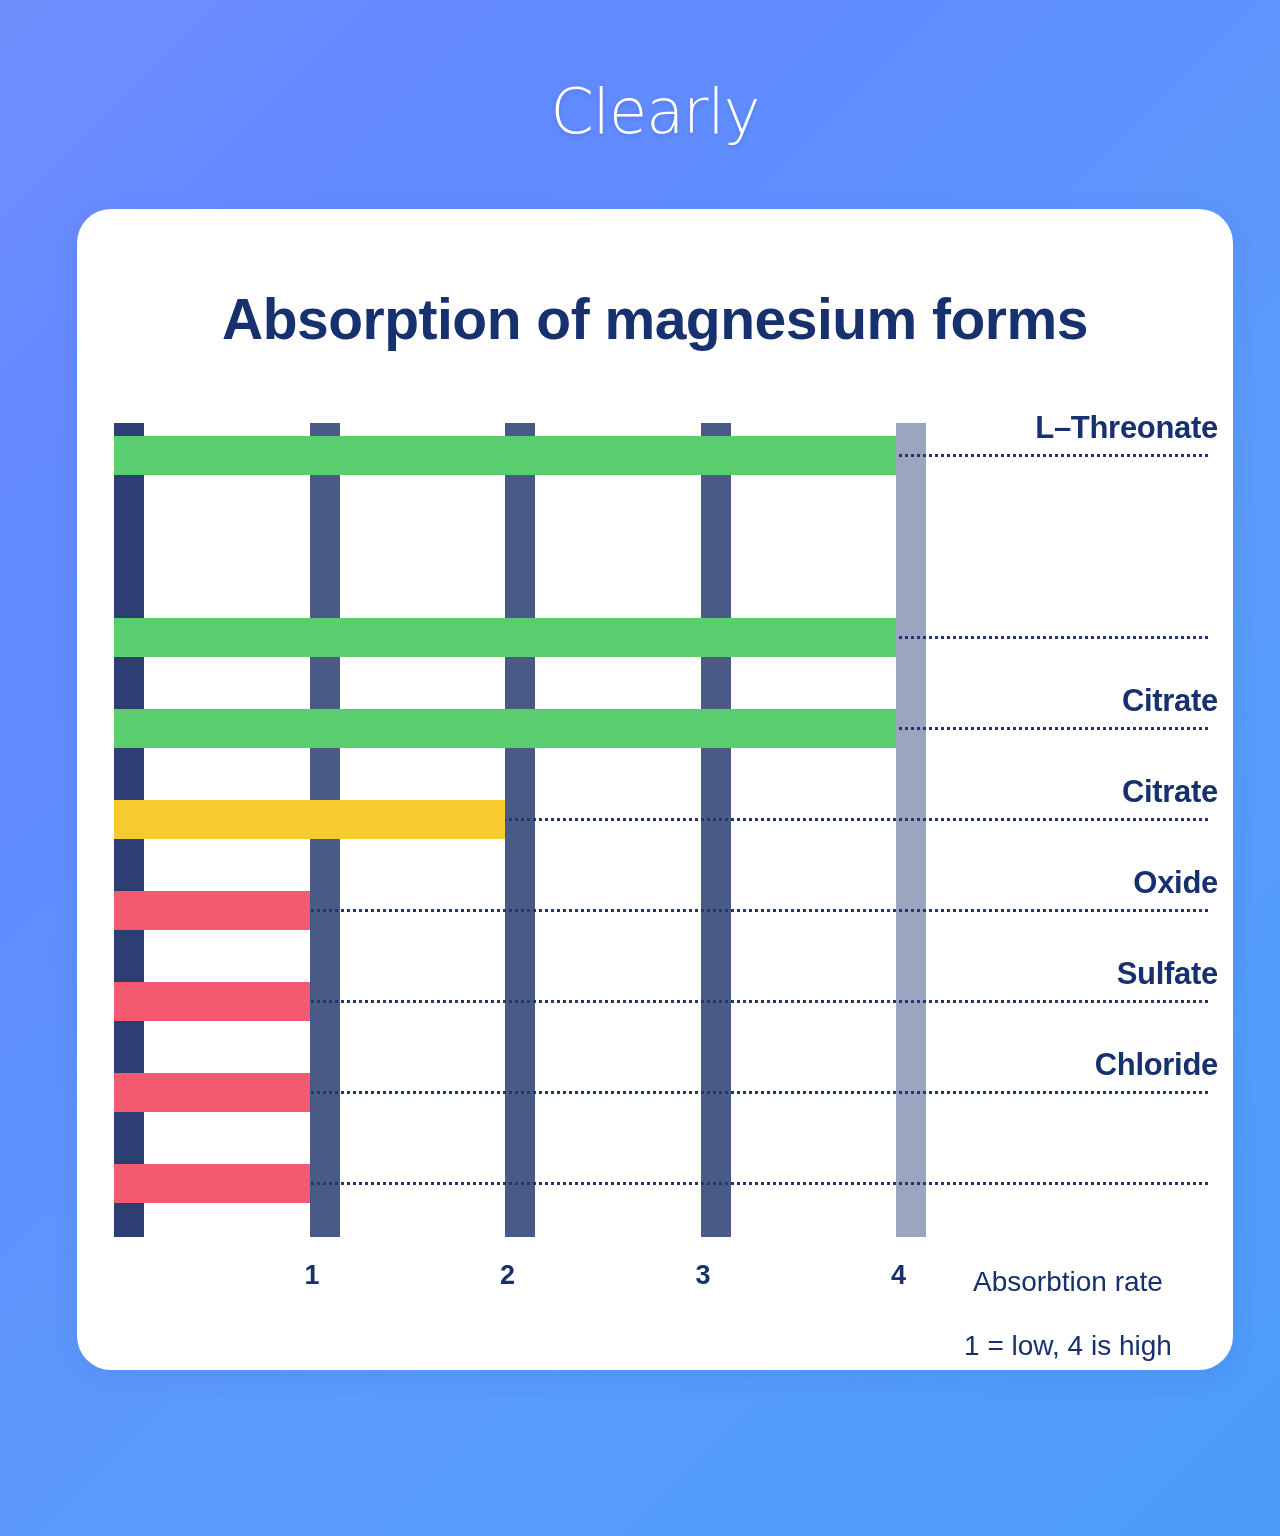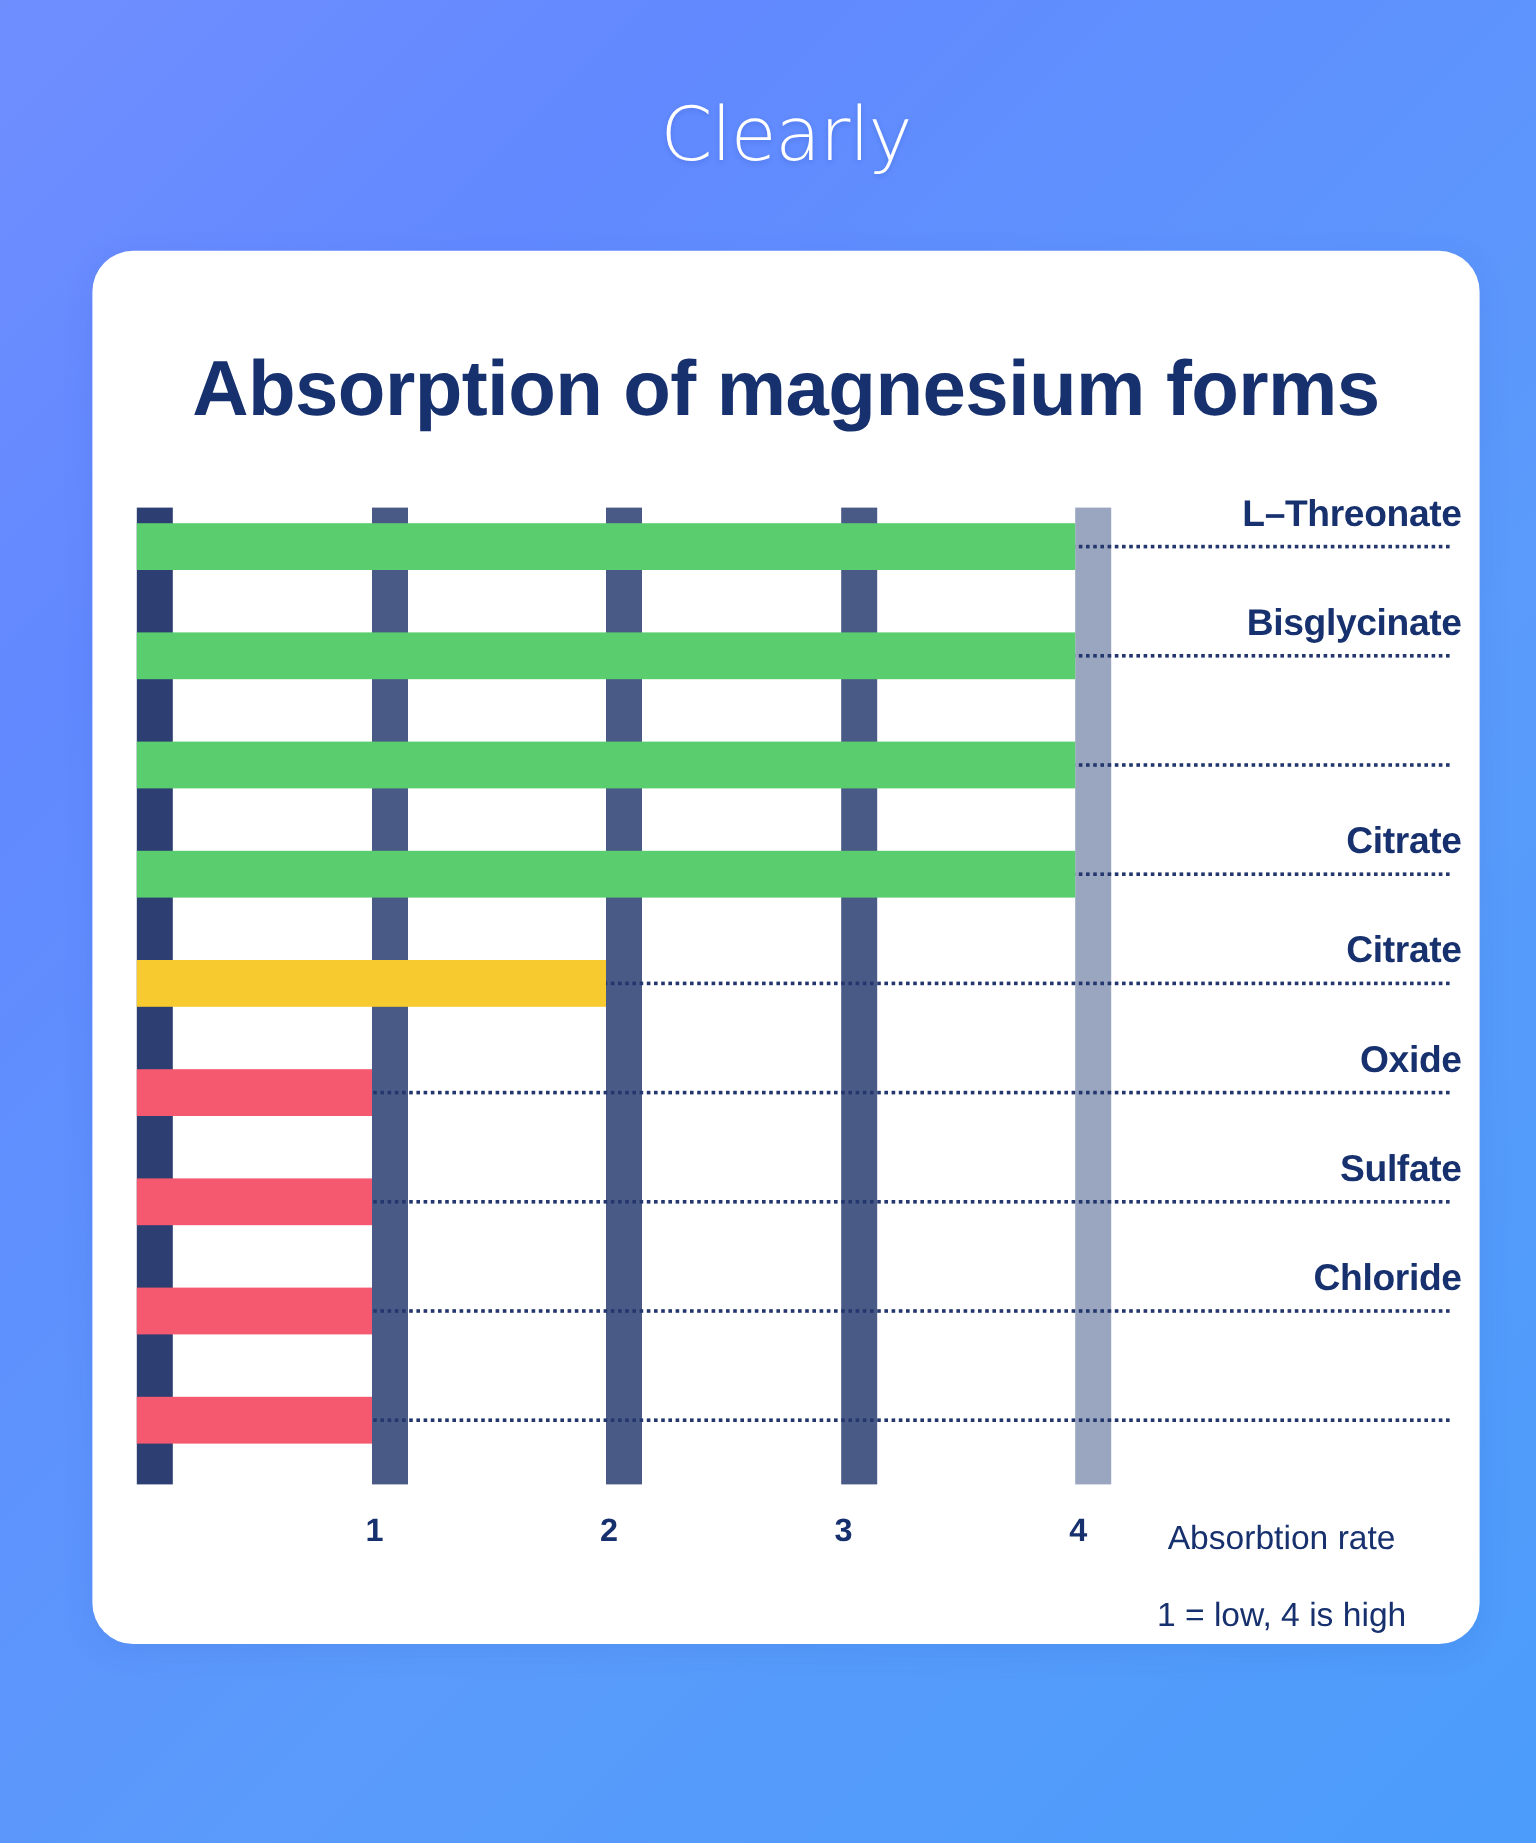--- a/index.html
+++ b/index.html
@@ -35,21 +35,21 @@
     width:1156px; height:1161px;
     background:#ffffff;
     border-radius:34px;
     box-shadow:0 6px 26px rgba(40,70,170,.10);
   }
 
   .chart-title{
     position:absolute;
     left:0; right:0; top:62px;
     text-align:center;
-    font-size:65px;
+    font-size:57px;
     font-weight:bold;
     color:#17306e;
     letter-spacing:-0.5px;
     font-family:"Liberation Sans", sans-serif;
   }
 
   
   
   .plot{
     position:absolute;
@@ -159,25 +159,20 @@
         <div class="gridline" style="left: 586.5px;"></div>
         <div class="gridline g4" style="left: 782px;"></div>
       </div>
 
     <div class="rows" id="rows">
         <div class="row" style="top: 0px;">
           <div class="row-label">L–Threonate</div>
           <div class="leader"></div>
           <div class="bar" title="L–Threonate: 4" style="width: 782px; background: rgb(90, 206, 110);"></div>
         </div>
-        <div class="row" style="top: 91px;">
-          <div class="row-label">Bisglycinate</div>
-          <div class="leader"></div>
-          <div class="bar" title="Bisglycinate: 4" style="width: 782px; background: rgb(90, 206, 110);"></div>
-        </div>
         <div class="row" style="top: 182px;">
           <div class="leader"></div>
           <div class="bar" title="Malate: 4" style="width: 782px; background: rgb(90, 206, 110);"></div>
         </div>
         <div class="row" style="top: 273px;">
           <div class="row-label">Citrate</div>
           <div class="leader"></div>
           <div class="bar" title="Taurate: 4" style="width: 782px; background: rgb(90, 206, 110);"></div>
         </div>
         <div class="row" style="top: 364px;">

